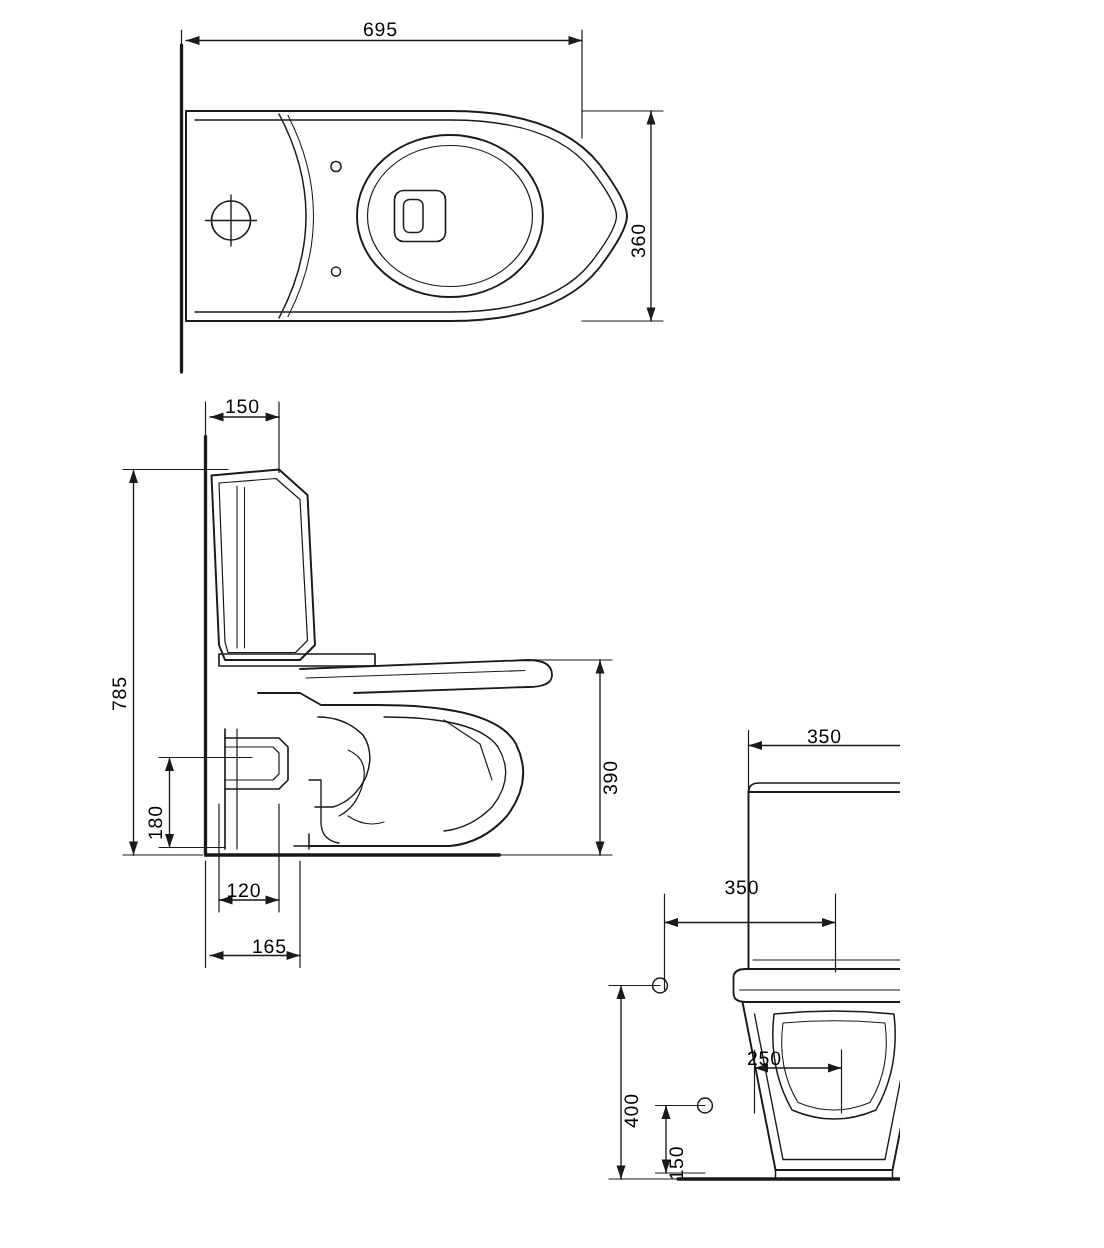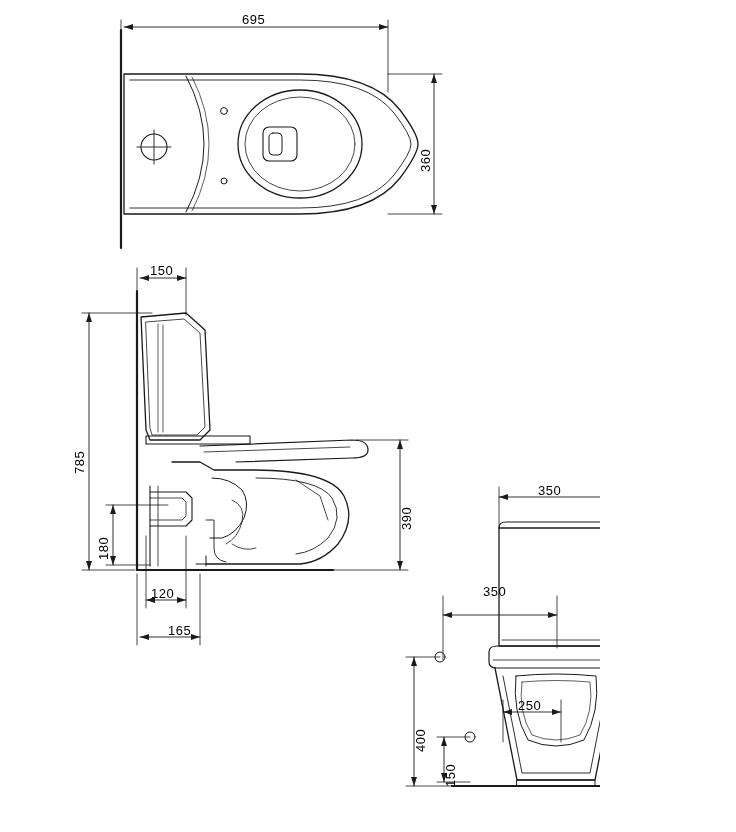--- a/index.html
+++ b/index.html
@@ -230,19 +230,19 @@
   <div class="dim-label" style="left:151px; top:586px;">120</div>
 
   <div class="dim-label" style="left:152px; top:623px;margin-left:16px;">165</div>
 
   <div class="dim-label" style="left:538px; top:483px;">350</div>
 
   <div class="dim-label" style="left:483px; top:584px;">350</div>
 
   <div class="dim-label vert" style="left:648px; top:675px; transform: rotate(-90deg) translate(-12px, 2px);">785</div>
 
-  <div class="dim-label" style="left:518px; top:698px;">250</div>
+  <div class="dim-label" style="left:498px; top:698px;">250</div>
 
   <div class="dim-label vert" style="left:411px; top:740px; transform: rotate(-90deg) translate(-12px, 2px);">400</div>
 
   <div class="dim-label vert" style="left:441px; top:775px; transform: rotate(-90deg) translate(-12px, 2px);">150</div>
 
 </div>
 
 </body></html>

